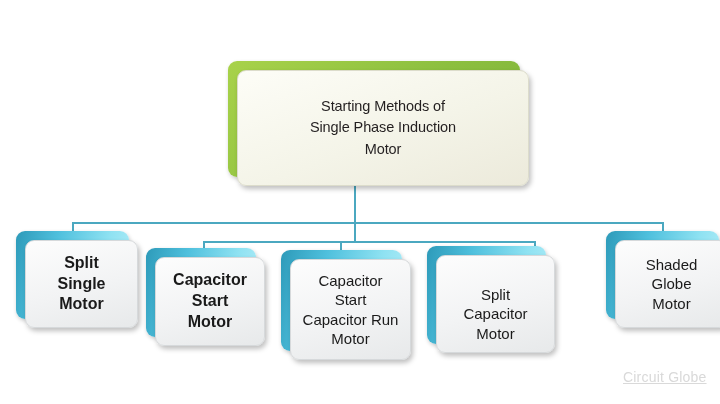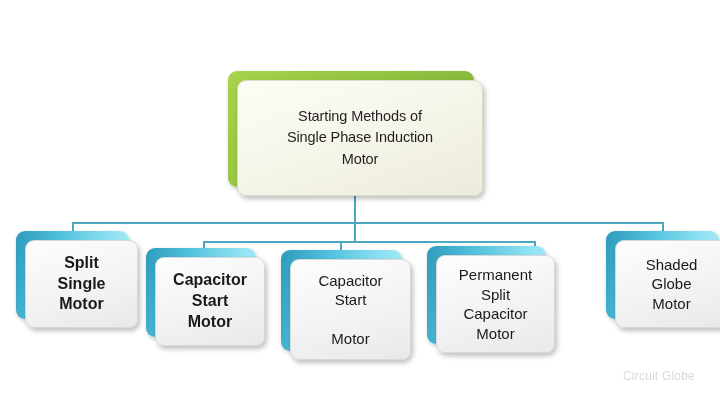--- a/index.html
+++ b/index.html
@@ -89,23 +89,24 @@
   }
   .node.child.bold .label {
     font-weight: bold;
     font-size: 16px;
   }
 
   
   #watermark {
     position: absolute;
     color: #d9d9d9;
-    font-size: 12px;
+    font-size: 14px;
     letter-spacing: 0.2px;
     white-space: nowrap;
+    text-decoration: underline;
   }
 </style>
 </head>
 <body>
 
 <div id="canvas">
 
   <div>
 
     <div class="line v" style="left:354px; top:185px; height:58px;"></div>
@@ -117,21 +118,21 @@
     <div class="line v" style="left:72px; top:222px; height:17px;"></div>
     <div class="line v" style="left:662px; top:222px; height:17px;"></div>
 
     <div class="line v" style="left:203px; top:241px; height:14px;"></div>
     <div class="line v" style="left:534px; top:241px; height:14px;"></div>
 
     <div class="line h" style="left:340px; top:241px; width:16px;"></div>
     <div class="line v" style="left:340px; top:241px; height:16px;"></div>
   </div>
 
-  <div class="node root" style="left:228px; top:71px; width:255px; height:125px;">
+  <div class="node root" style="left:228px; top:61px; width:301px; height:125px;">
     <div class="back"></div>
     <div class="front">
       <div class="label">
         <span>Starting Methods of</span><br>
         <span>Single Phase Induction</span><br>
         <span>Motor</span>
       </div>
     </div>
   </div>
 
@@ -156,31 +157,31 @@
       </div>
     </div>
   </div>
 
   <div class="node child" style="left:281px; top:250px; width:130px; height:110px;">
     <div class="back"></div>
     <div class="front">
       <div class="label">
         <span>Capacitor</span><br>
         <span>Start</span><br>
+        <span>Capacitor Run</span><br>
+        <span>Motor</span>
+      </div>
+    </div>
+  </div>
+
+  <div class="node child" style="left:427px; top:246px; width:128px; height:107px;">
+    <div class="back"></div>
+    <div class="front">
+      <div class="label">
         <br>
-        <span>Motor</span>
-      </div>
-    </div>
-  </div>
-
-  <div class="node child" style="left:427px; top:246px; width:128px; height:107px;">
-    <div class="back"></div>
-    <div class="front">
-      <div class="label">
-        <span>Permanent</span><br>
         <span>Split</span><br>
         <span>Capacitor</span><br>
         <span>Motor</span>
       </div>
     </div>
   </div>
 
   <div class="node child" style="left:570px; top:231px; width:122px; height:97px;margin-left:36px;">
     <div class="back"></div>
     <div class="front">

